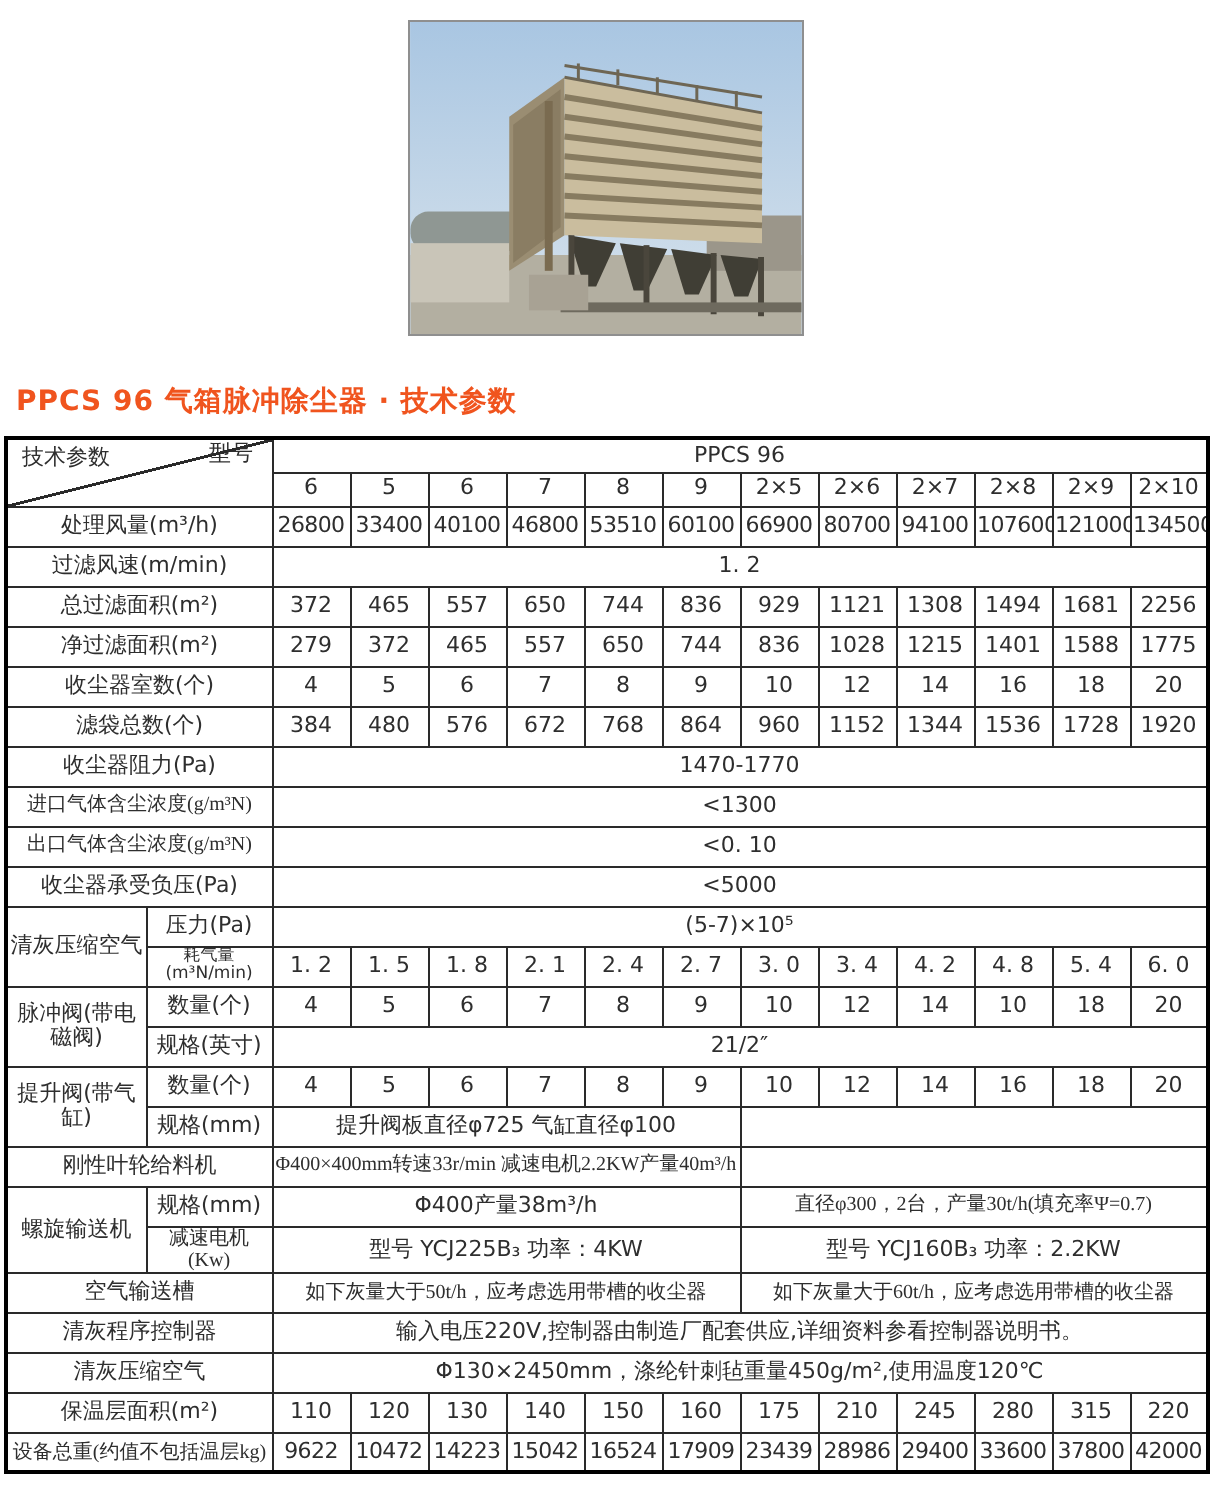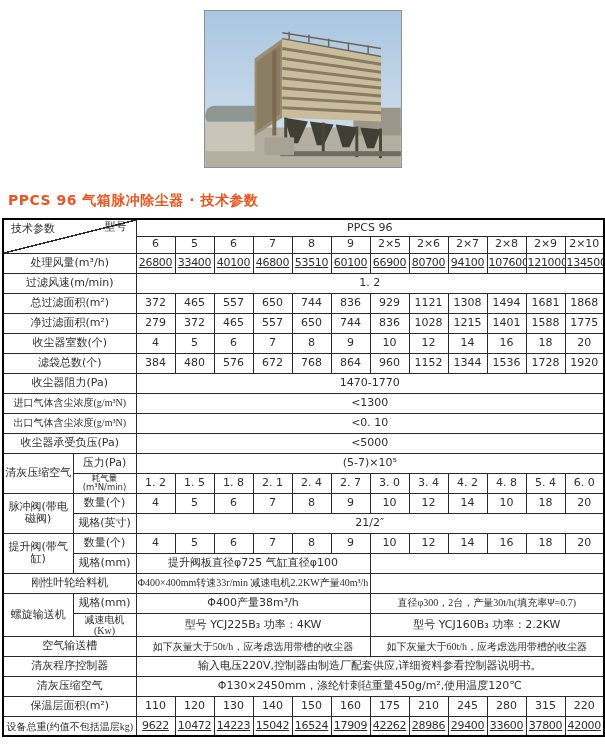--- a/index.html
+++ b/index.html
@@ -37,21 +37,21 @@
   .spec td {
     border: 1px solid #2a2a2a;
     text-align: center; vertical-align: middle;
     height: 20px; padding: 0 1px;
     line-height: 1.12; overflow: hidden;
     white-space: normal;
   }
   .spec td.lab, .spec td.grp, .spec td.sub { font-size: 11px; }
   .spec td.sm  { font-size: 10px; font-family: Liberation Serif, serif; }
   .spec td.xs  { font-size: 8.5px; }
-  .spec td.num { letter-spacing: -0.3px; text-decoration: underline; }
+  .spec td.num { letter-spacing: -0.3px; }
   .spec tr.hdr td { height: 17px; }
   
   .spec td.diag {
     position: relative; height: 36px; padding: 0;
     background: linear-gradient(to bottom right,
       transparent calc(50% - 0.7px),
       #2a2a2a calc(50% - 0.7px),
       #2a2a2a calc(50% + 0.7px),
       transparent calc(50% + 0.7px));
   }
@@ -187,21 +187,21 @@
         <td>465</td>
         <td>557</td>
         <td>650</td>
         <td>744</td>
         <td>836</td>
         <td>929</td>
         <td>1121</td>
         <td>1308</td>
         <td>1494</td>
         <td>1681</td>
-        <td>1868</td>
+        <td>2256</td>
       </tr>
       <tr>
         <td colspan="2" class="lab">净过滤面积(m²)</td>
         <td>279</td>
         <td>372</td>
         <td>465</td>
         <td>557</td>
         <td>650</td>
         <td>744</td>
         <td>836</td>
@@ -363,21 +363,21 @@
         <td>220</td>
       </tr>
       <tr>
         <td colspan="2" class="lab sm">设备总重(约值不包括温层kg)</td>
         <td class="num">9622</td>
         <td class="num">10472</td>
         <td class="num">14223</td>
         <td class="num">15042</td>
         <td class="num">16524</td>
         <td class="num">17909</td>
-        <td class="num">42262</td>
+        <td class="num">23439</td>
         <td class="num">28986</td>
         <td class="num">29400</td>
         <td class="num">33600</td>
         <td class="num">37800</td>
         <td class="num">42000</td>
       </tr>
     </tbody>
 </table>
 
 </body></html>

